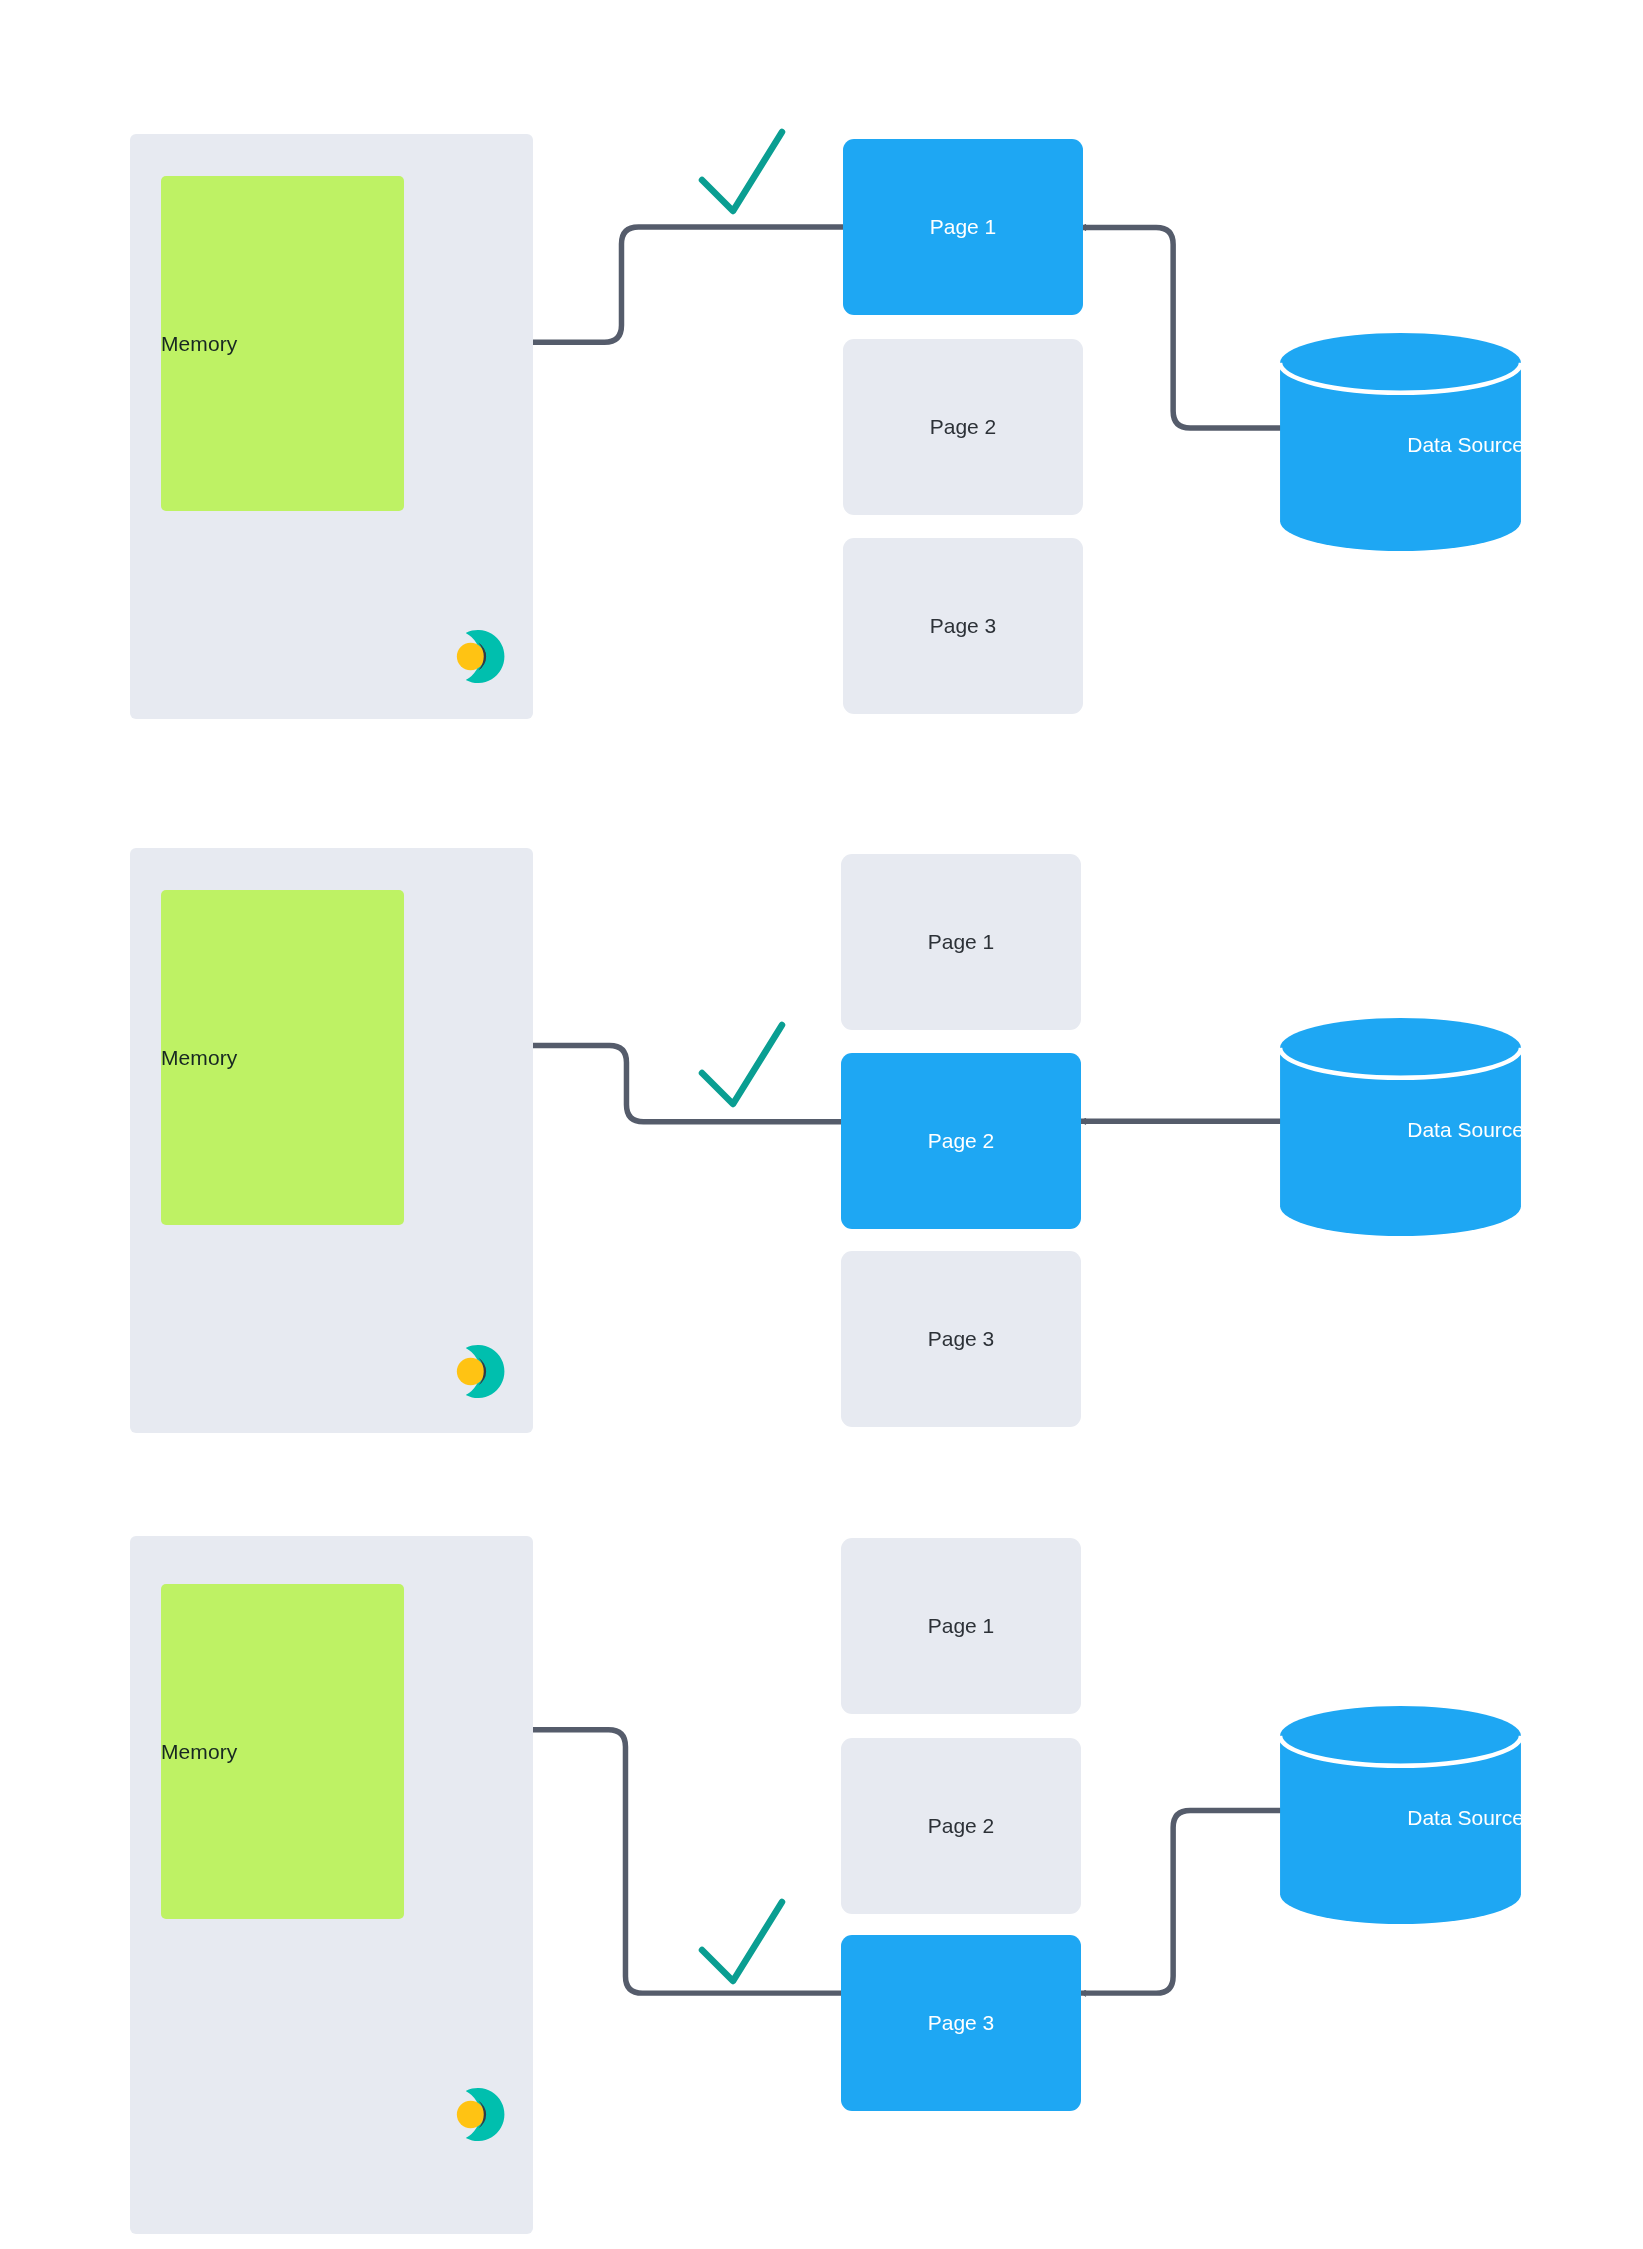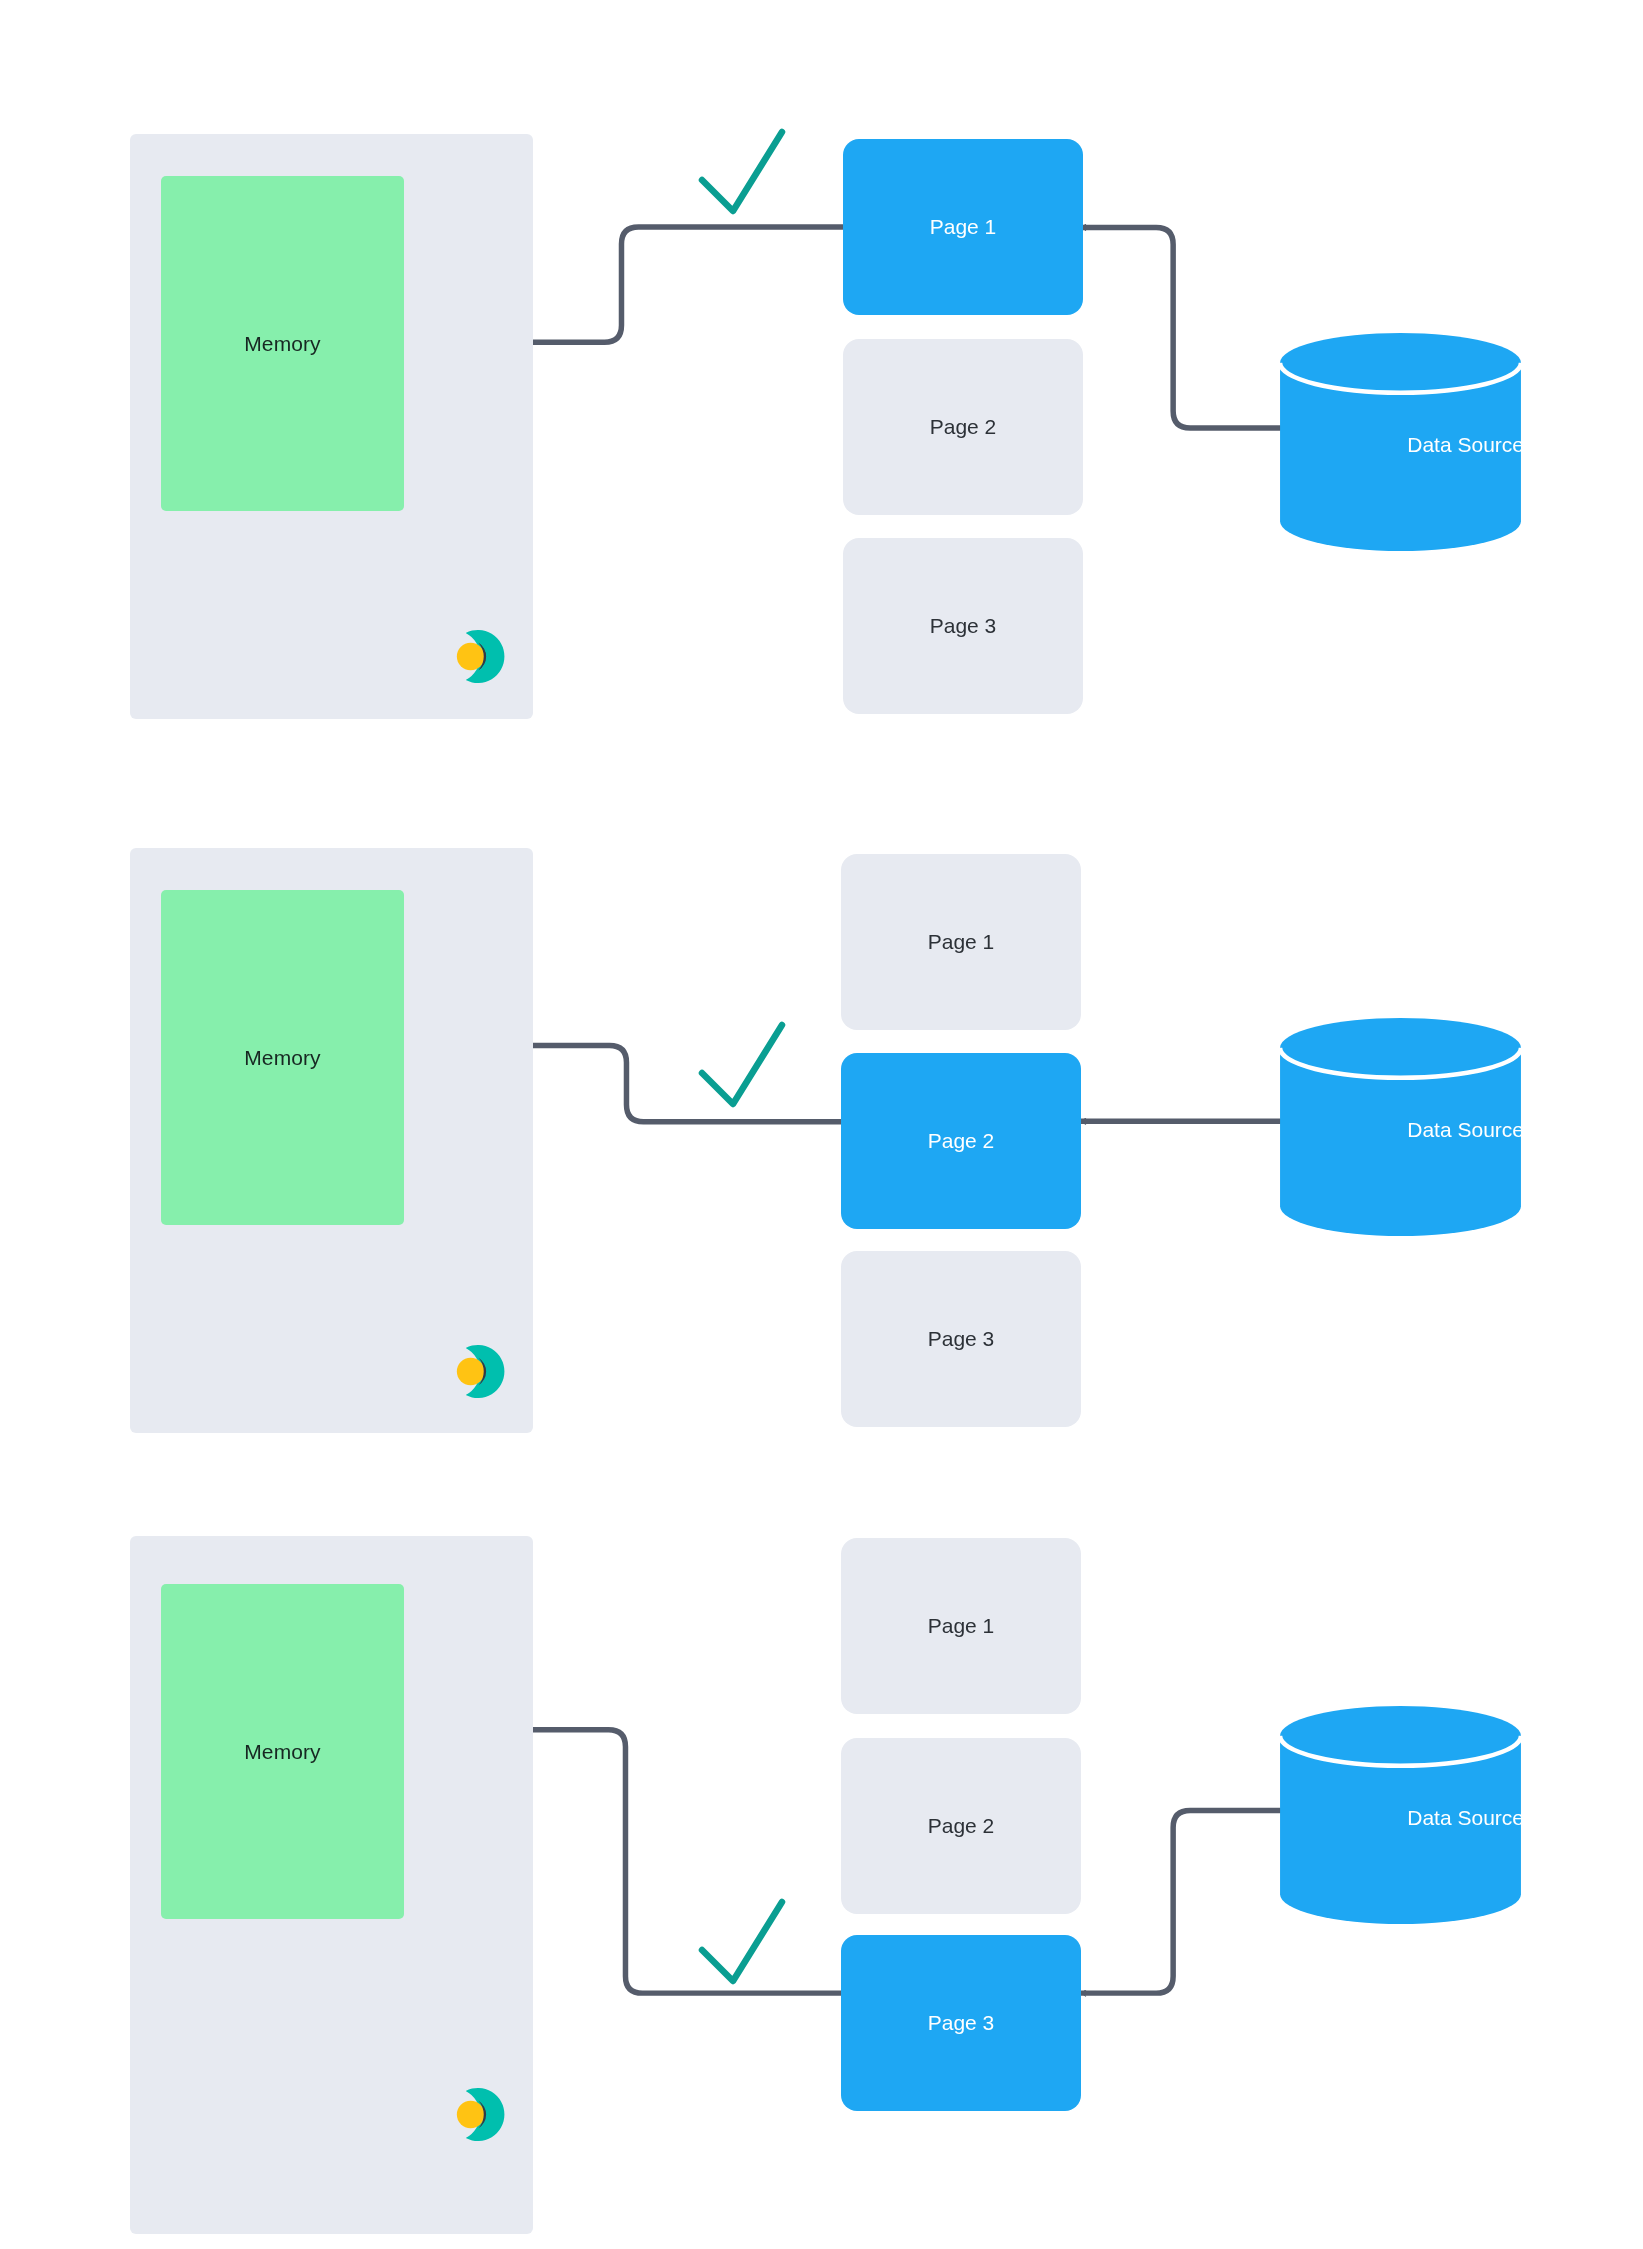--- a/index.html
+++ b/index.html
@@ -10,34 +10,34 @@
   }
   .stage{position:absolute;left:0;top:0;width:1644px;height:2250px;}
 
   .panel{
     position:absolute;
     background:#e7eaf1;
     border-radius:6px;
   }
   .memblock{
     position:absolute;
-    background:#86efac;
+    background:#bef264;
     border-radius:5px;
-    display:flex;align-items:center;justify-content:center;
+    display:flex;align-items:center;
   }
   .memblock .mlabel{
     color:#172722;
     font-size:21px;
     letter-spacing:0.1px;
     font-weight:400;
   }
 
   .pagebox{
     position:absolute;
-    border-radius:16px;
+    border-radius:11px;
     display:flex;align-items:center;justify-content:center;
     font-size:21px;
     font-weight:400;
   }
   .pagebox.idle{background:#e7eaf1;color:#2c3137;}
   .pagebox.active{background:#1ea7f3;color:#ffffff;}
 
   .cyl{position:absolute;}
   .cyl .cyl-label{
     position:absolute;left:0;right:0;

